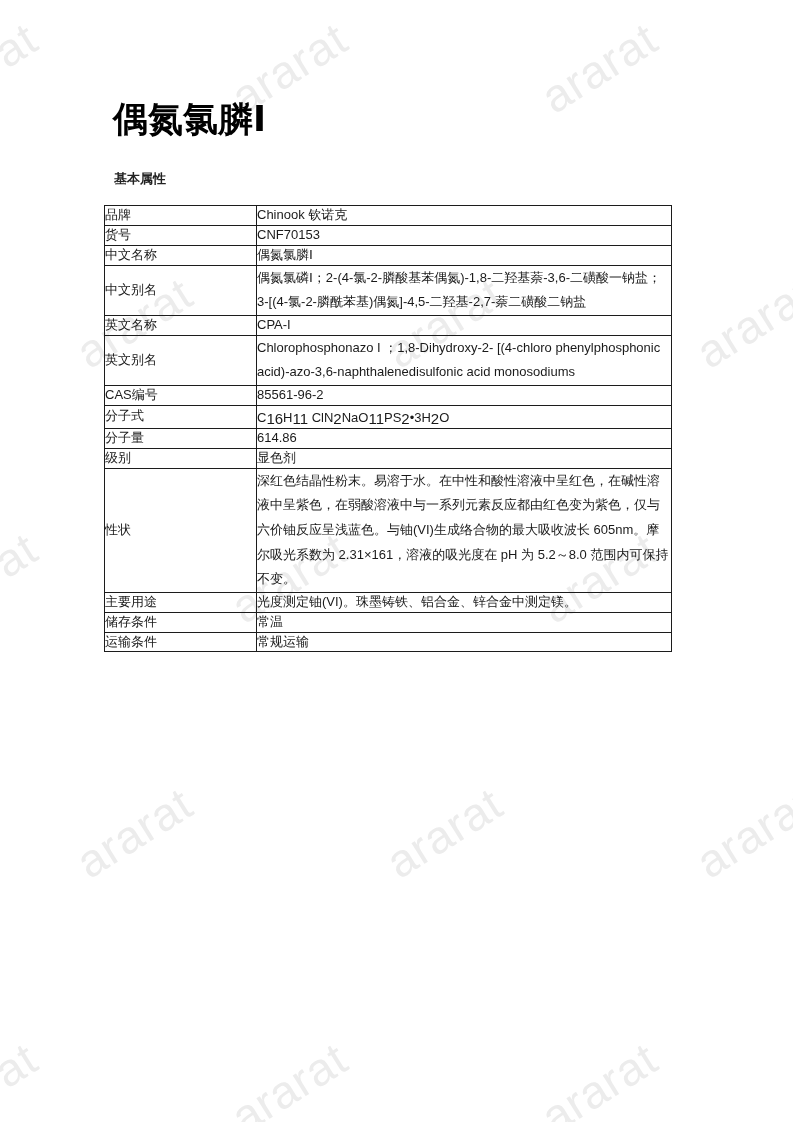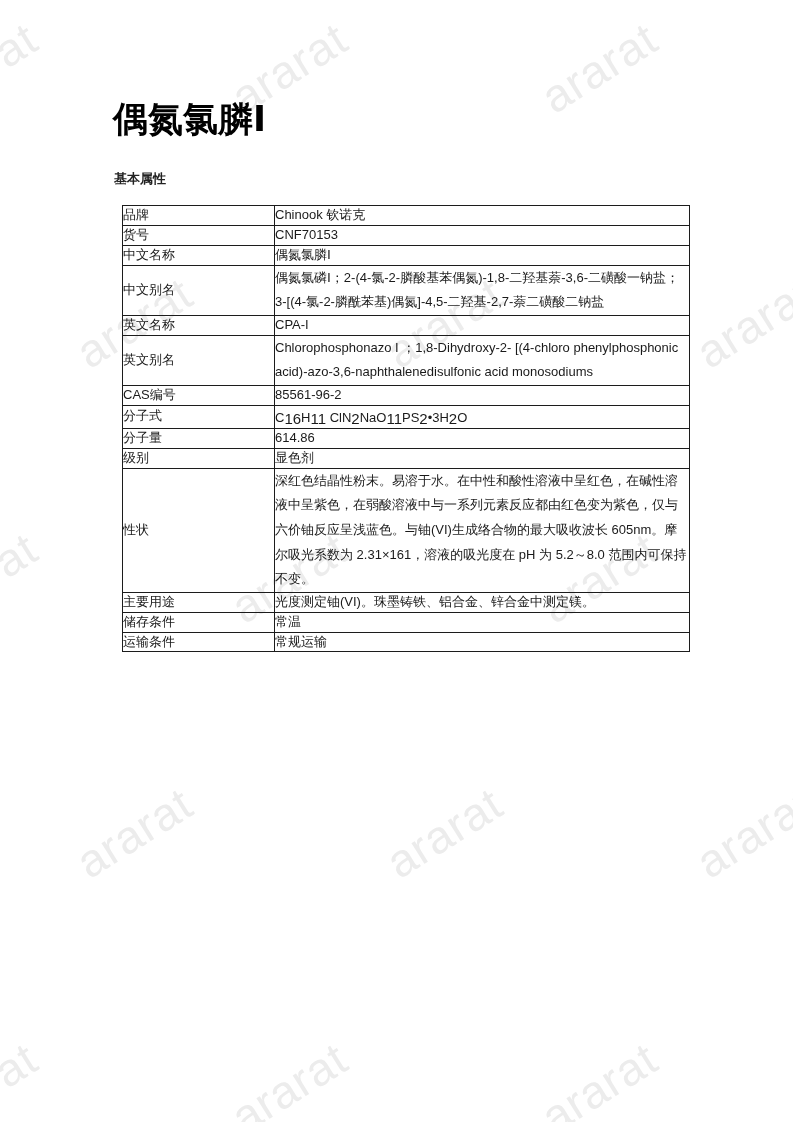--- a/index.html
+++ b/index.html
@@ -63,21 +63,21 @@
     position: absolute;
     left: 114px;
     top: 170px;
     font-size: 13px;
     font-weight: 700;
     color: #222222;
   }
 
   #props-table {
     position: absolute;
-    left: 122px;
+    left: 104px;
     top: 205px;
     width: 567px;
     border-collapse: collapse;
     table-layout: fixed;
     background: transparent;
   }
   #props-table td {
     border: 1px solid #1c1c1c;
     padding: 0;
     vertical-align: middle;

